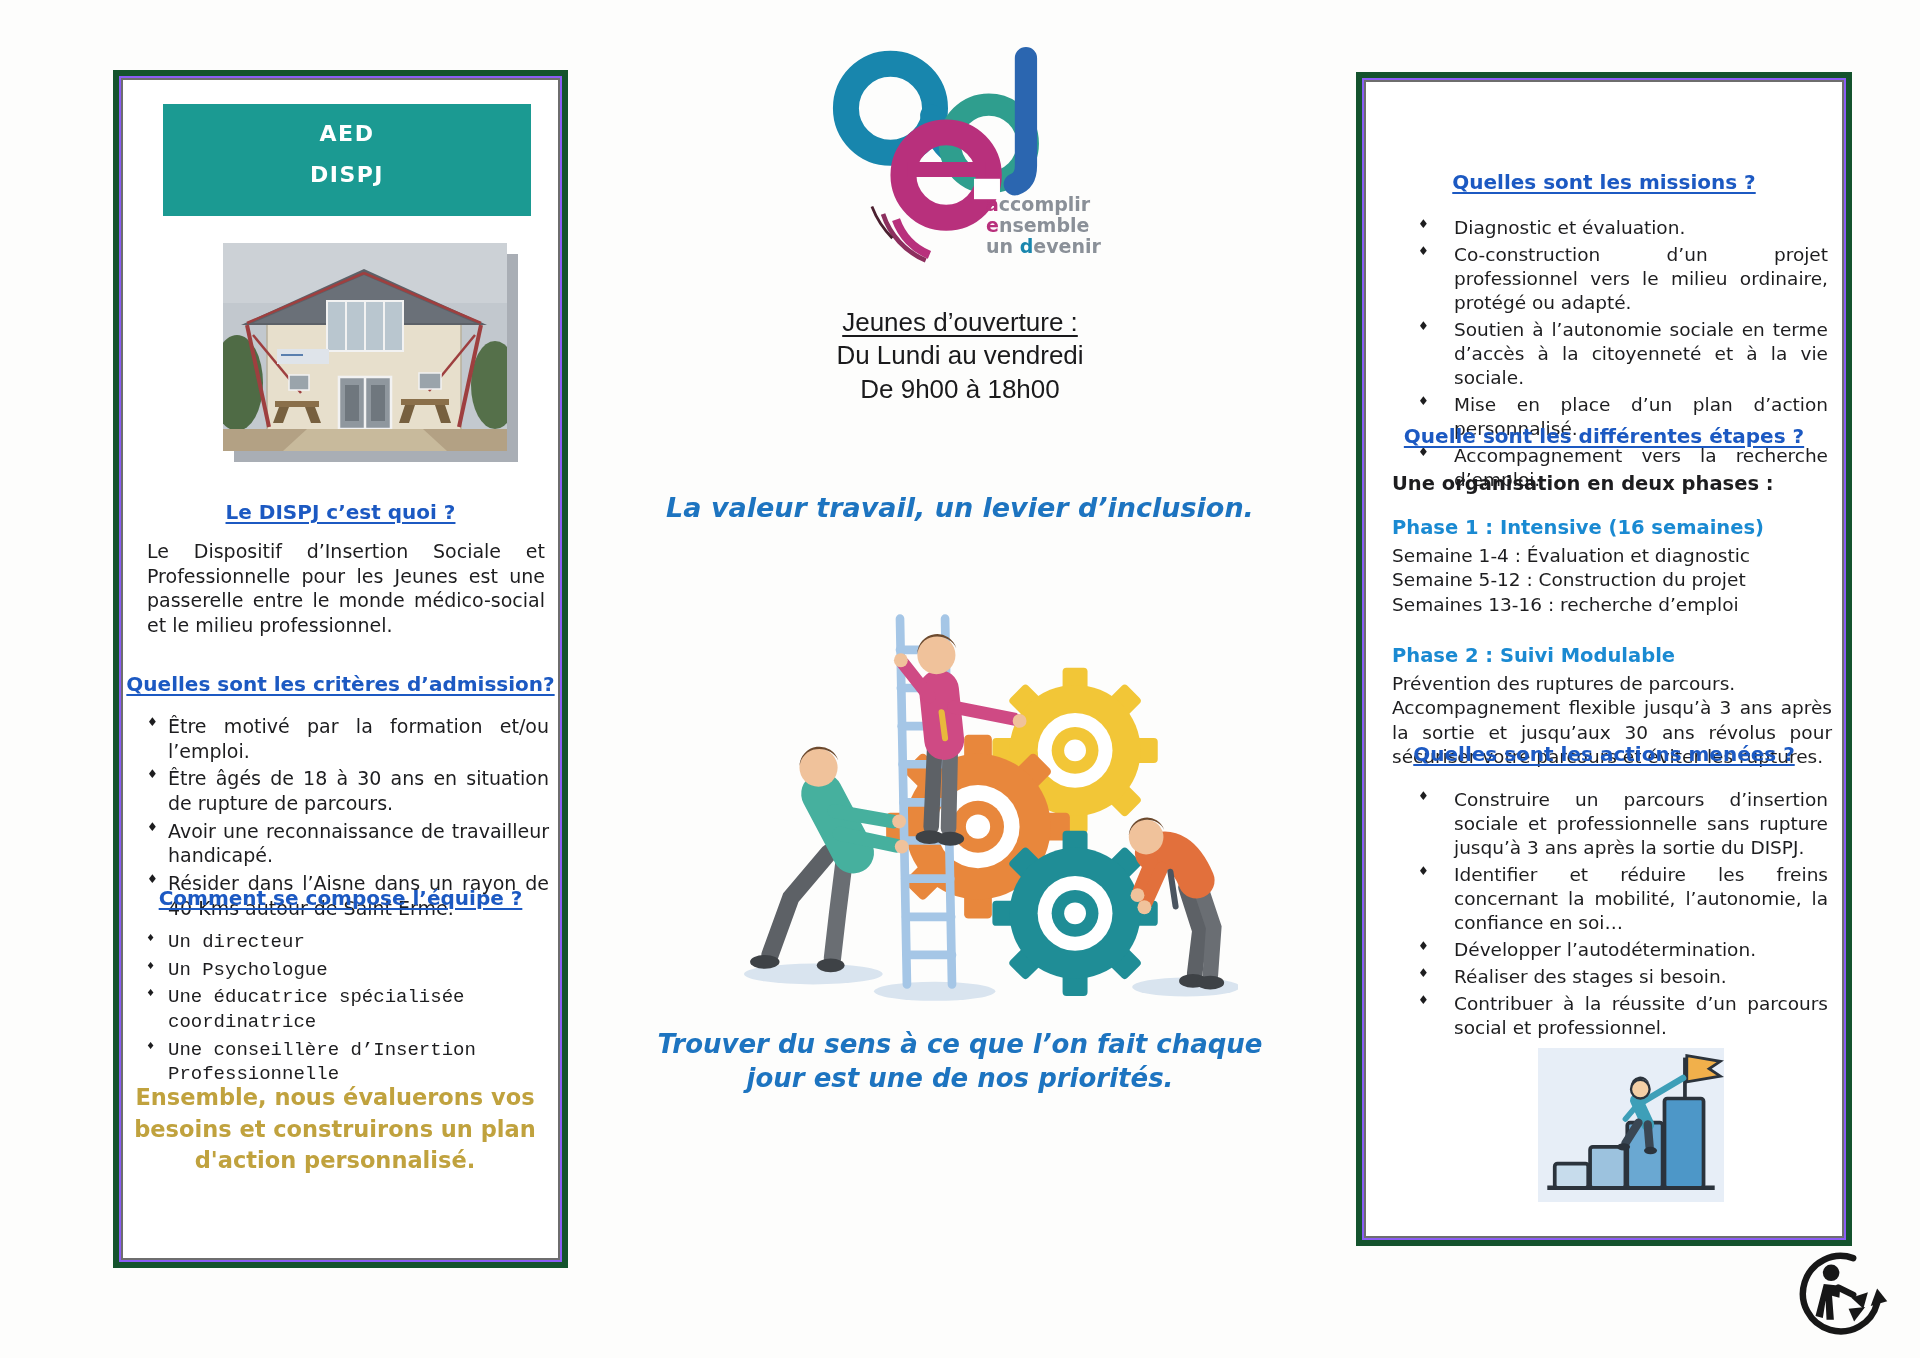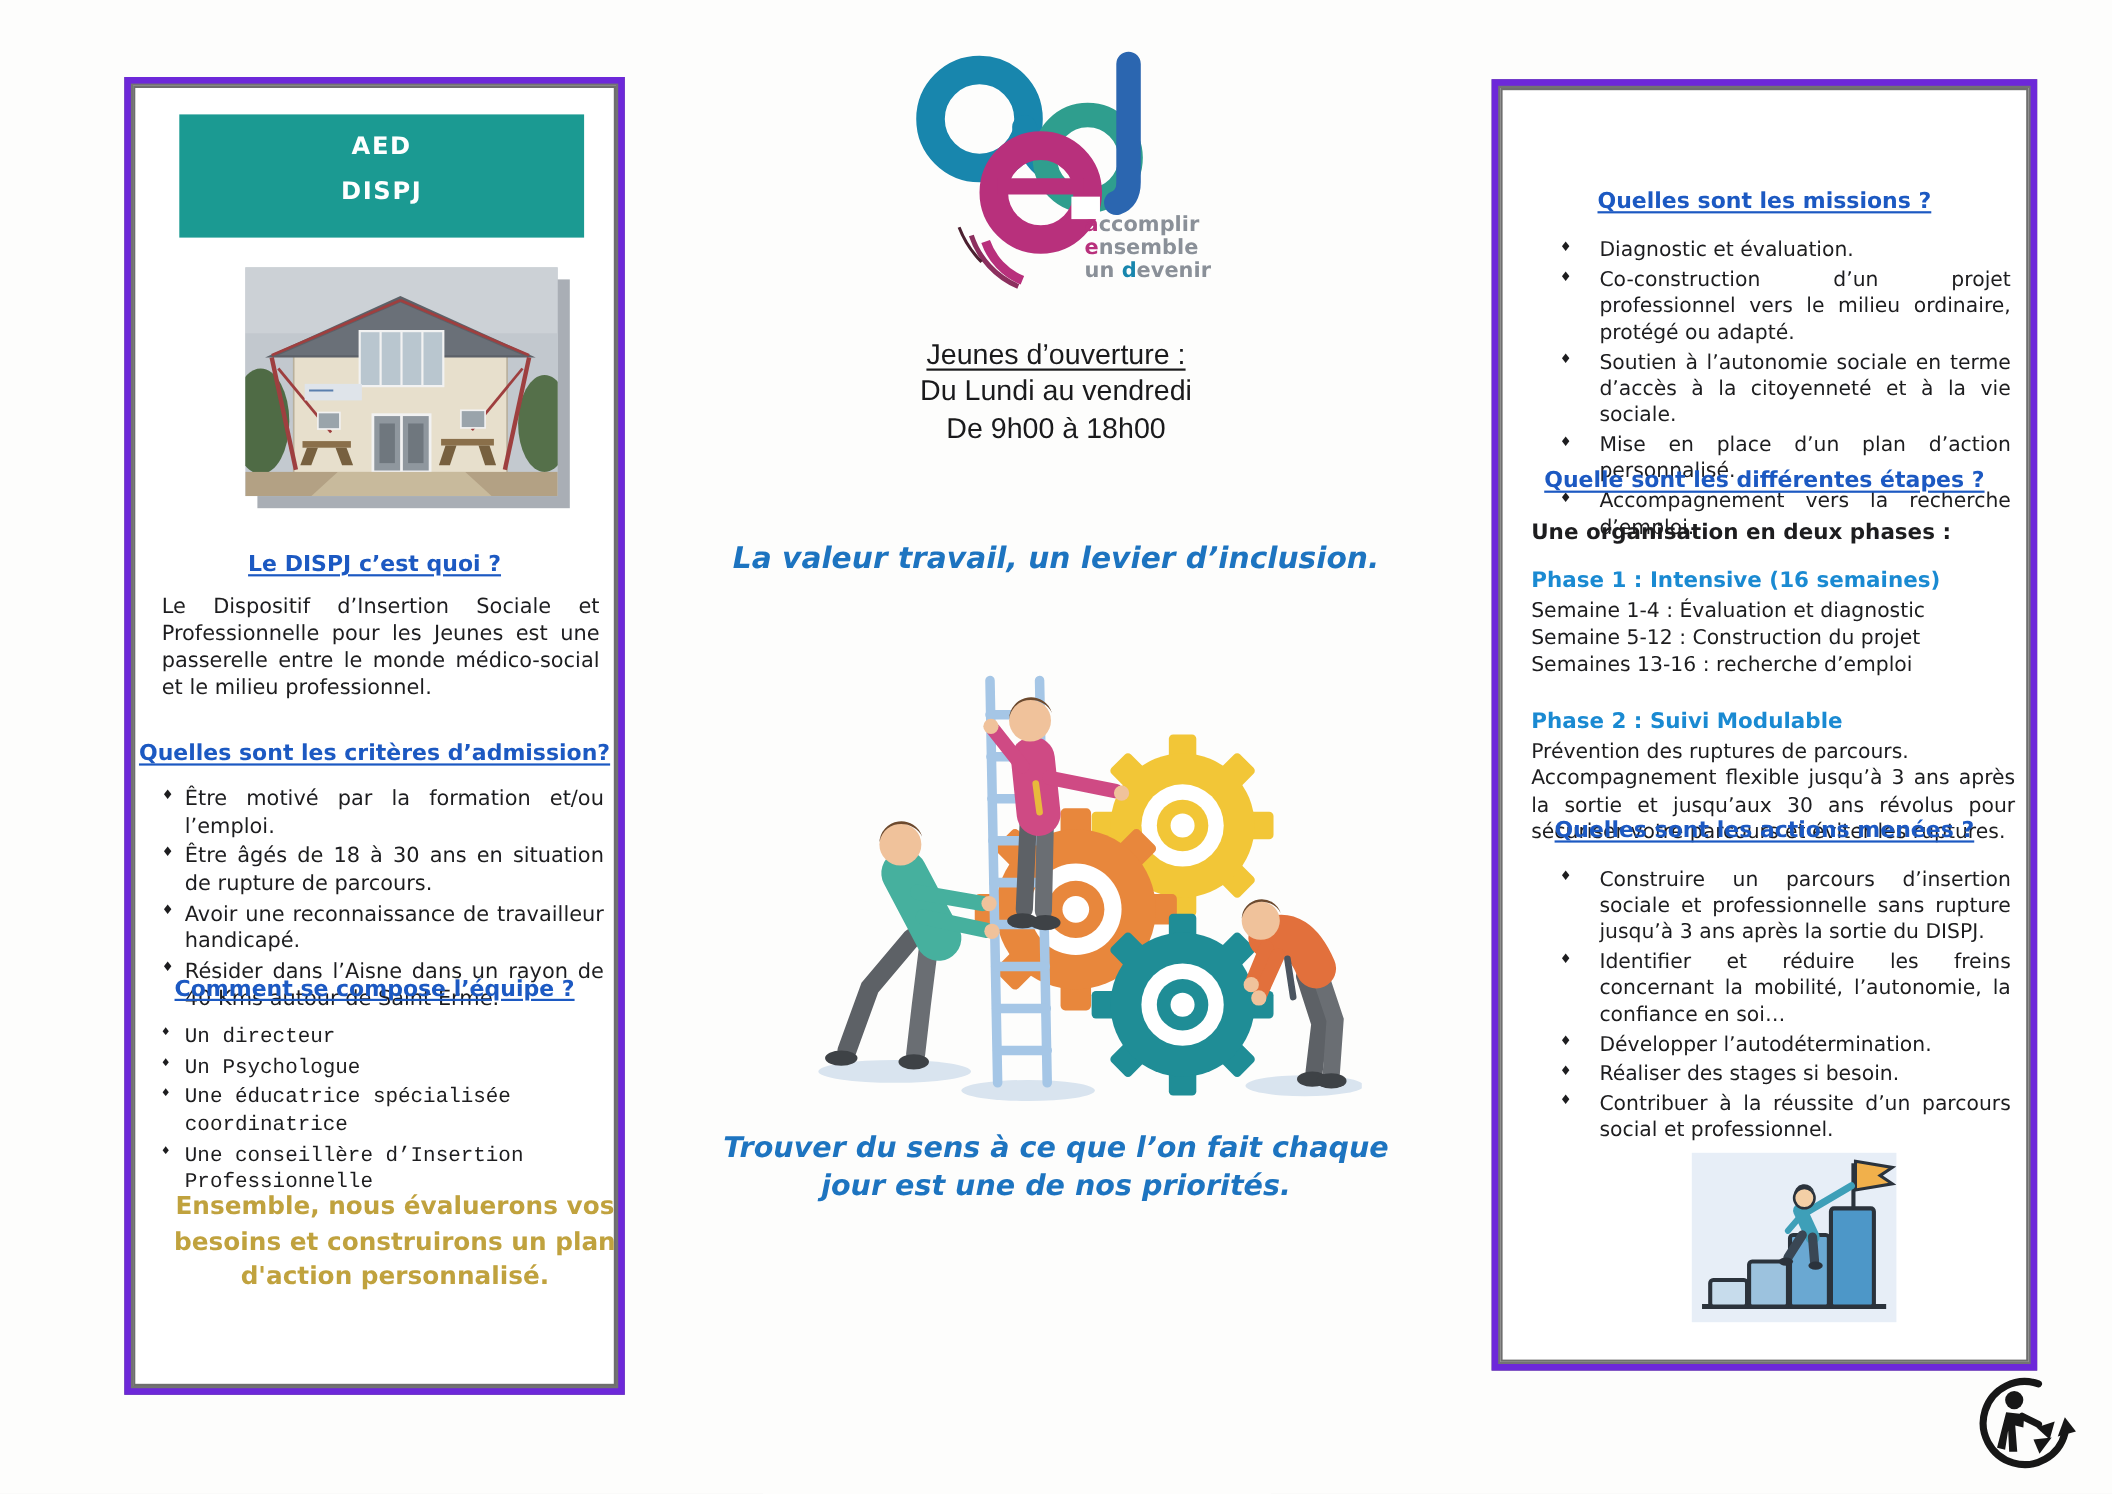--- a/index.html
+++ b/index.html
@@ -4,21 +4,21 @@
 <style>
   :root{
     --banner-teal:#1b9a92; --heading-blue:#1c59c2; --phase-blue:#1a8ad2;
     --quote-blue:#1d74c0; --gold:#c0a23e; --text-dark:#1d1d1f;
   }
   *{margin:0;padding:0;box-sizing:border-box;}
   body{background:#e9e9e9;font-family:"DejaVu Sans","Liberation Sans",sans-serif;color:var(--text-dark);}
   .page{position:relative;width:1920px;height:1358px;background:#fdfdfc;overflow:hidden;}
 
   
-  .panel{position:absolute;background:#737373;border:6px solid #6d28d9;}
+  .panel{position:absolute;background:#8b5cf6;border:6px solid #14532d;}
   .panel-inner{position:absolute;inset:2px;border:2px solid #6e6e6e;background:#fff;}
   .panel-left{left:113px;top:70px;width:455px;height:1198px;}
   .panel-right{left:1317px;top:72px;width:496px;height:1174px;margin-left:39px;}
 
   .abs{position:absolute;}
 
   
   .teal-banner{left:40px;top:24px;width:368px;height:112px;background:var(--banner-teal);
     text-align:center;color:#fff;font-weight:bold;font-size:22px;letter-spacing:1.5px;padding-top:17px;}
   .teal-banner .b2{margin-top:16px;}
@@ -30,21 +30,21 @@
   .lp-h1{top:420px;left:0;}
   .lp-para{top:459px;left:24px;width:398px;font-size:19px;line-height:1.3;text-align:justify;}
   .lp-h2{top:592px;left:0;}
   .lp-list1{top:634px;left:24px;width:402px;}
   .lp-h3{top:806px;left:0;}
   .lp-list2{top:850px;left:24px;width:402px;font-family:Liberation Mono, monospace;}
   ul.diamond{list-style:none;font-size:19px;line-height:1.3;}
   ul.diamond li{position:relative;padding-left:21px;margin-bottom:3px;text-align:justify;}
   ul.diamond li::before{content:"♦";position:absolute;left:0;top:1px;font-size:12px;}
   ul.tight li{text-align:left;}
-  .gold-msg{top:1002px;left:32px;width:408px;text-align:center;color:var(--gold);
+  .gold-msg{top:1002px;left:8px;width:408px;text-align:center;color:var(--gold);
     font-weight:bold;font-size:22.5px;line-height:1.4;}
 
   
   .logo-wrap{left:790px;top:34px;width:340px;height:252px;}
   .logo-wrap svg{position:absolute;left:8px;top:0;width:300px;height:232px;}
   .tagline{position:absolute;left:196px;top:160px;font-size:19px;line-height:1.1;color:#8a9098;font-weight:bold;}
   .tagline .ini-pink{color:#b8307c;}
   .tagline .ini-teal{color:#1886ad;}
 
   .hours{left:700px;top:306px;width:520px;text-align:center;font-family:"Liberation Sans",sans-serif;

